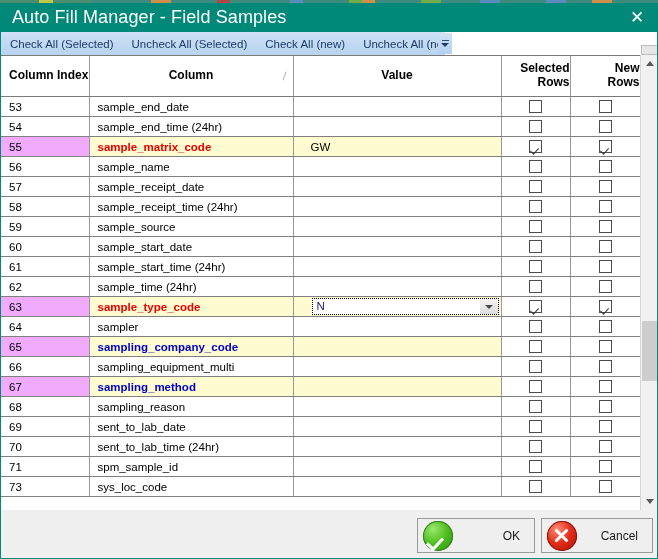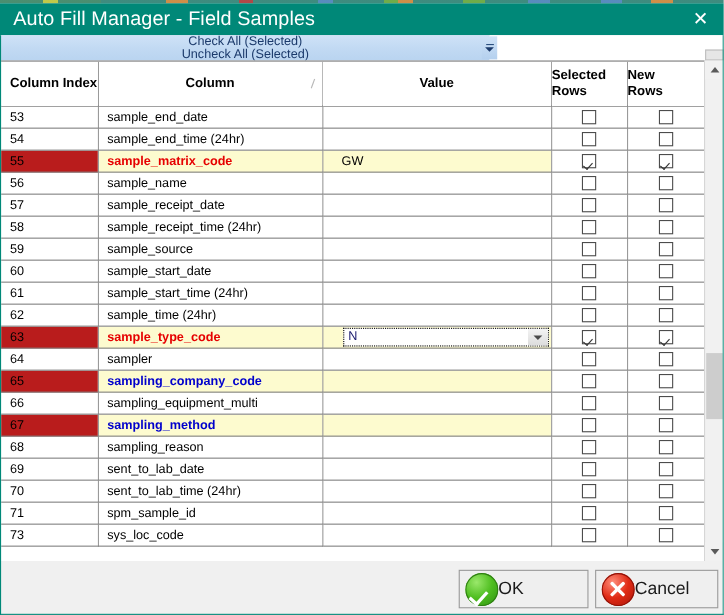--- a/index.html
+++ b/index.html
@@ -28,21 +28,21 @@
     background:#008878;display:flex;align-items:center;}
   .title-text{color:#ffffff;font-size:18px;padding-left:12px;letter-spacing:.1px;
     white-space:nowrap;}
   .title-spacer{flex:1;}
   .close-btn{width:42px;height:29px;display:flex;align-items:center;justify-content:center;
     color:#ffffff;font-size:17px;line-height:1;cursor:pointer;}
 
   
   .toolbar{position:absolute;left:1px;top:32px;width:444px;height:23px;
     background:linear-gradient(180deg,#cfe2f7 0%,#c2daf3 50%,#b9d4f0 100%);
-    display:flex;align-items:center;flex-direction:column;}
+    display:flex;align-items:center;}
   .tb-link{color:#1b3a6b;font-size:11.5px;padding:0 9px;white-space:nowrap;cursor:pointer;}
   .tb-link:first-child{padding-left:9px;}
   .tb-overflow{position:absolute;left:438px;top:33px;width:14px;height:21px;
     background:linear-gradient(180deg,#cfe2f7,#b4d0ee);
     display:flex;flex-direction:column;align-items:center;justify-content:center;cursor:pointer;}
   .tb-overflow .bar{width:7px;height:1px;background:#2b4f7f;margin-bottom:2px;}
   .tb-overflow .car{width:0;height:0;border-left:4px solid transparent;border-right:4px solid transparent;
     border-top:4px solid #1b3a6b;}
   .toolbar-fill{position:absolute;left:445px;top:32px;width:212px;height:23px;background:#ffffff;}
 
@@ -60,35 +60,35 @@
   thead th{
     height:40px;background:#ffffff;border-right:1px solid #9a9a9a;
     border-bottom:1px solid #7a7a7a;
     font-size:12px;font-weight:bold;color:#000000;vertical-align:middle;
     padding:0;position:relative;
   }
   thead th .hlabel{display:block;line-height:1.15;}
   th.h-idx{text-align:left;padding-left:8px;margin-left:25px;}
   th.h-col{text-align:center;}
   th.h-val{text-align:center;}
-  th.h-sel,th.h-new{text-align:left;}
+  th.h-sel,th.h-new{text-align:right;}
   .sort-mark{position:absolute;right:8px;top:50%;transform:translateY(-50%) rotate(20deg);
     width:1px;height:9px;background:#b8b8b8;}
 
   tbody td{
     height:19px;font-size:11.5px;color:#000000;
     border-right:1px solid #9a9a9a;border-bottom:1px solid #808080;
     padding:0;vertical-align:middle;background:#ffffff;
   }
   td.idx{padding-left:8px;color:#000;}
   td.col{padding-left:8px;}
   td.val{padding-left:17px;}
   td.chk{text-align:center;}
 
-  tr.hl td.col,tr.hl td.idx{background:#b91c1c;}
+  tr.hl td.col,tr.hl td.idx{background:#f0abfc;}
   tr.hl td.col{background:#fdfbcf;}
   tr.hl td.val{background:#fdfbcf;}
   tr.hl td.col .cname{font-weight:bold;}
   .cname.red{color:#e60000;}
   .cname.blue{color:#0000cc;}
 
   .cbox{display:inline-block;width:13px;height:13px;border:1px solid #4c4c4c;
     background:#ffffff;box-sizing:border-box;position:relative;vertical-align:middle;cursor:pointer;}
   .cbox.on::after{content:"";position:absolute;left:2px;top:5px;width:4px;height:7px;
     border:solid #333333;border-width:0 1.4px 1.4px 0;transform:rotate(42deg);}
@@ -113,21 +113,21 @@
   .vsb .arr.up i{border-bottom:5px solid #5a5a5a;}
   .vsb .arr.dn i{border-top:5px solid #5a5a5a;}
   .vsb .thumb{position:absolute;left:1px;top:266px;width:15px;height:60px;background:#cdcdcd;cursor:pointer;}
   .vsb .corner{position:absolute;left:0;top:-10px;width:17px;height:10px;background:#e6e6e6;border:1px solid #bdbdbd;box-sizing:border-box;}
 
   
   .footer{position:absolute;left:1px;top:510px;width:656px;height:48px;background:#f0f0f0;}
   .btn{position:absolute;top:8px;height:35px;background:#efefef;border:1px solid #9a9a9a;
     box-sizing:border-box;display:flex;align-items:center;cursor:pointer;}
   .btn .glyph{width:30px;height:30px;border-radius:50%;margin-left:5px;flex:none;position:relative;}
-  .btn .blabel{flex:1;text-align:left;font-size:16px;color:#1a1a1a;padding-right:14px;}
+  .btn .blabel{flex:1;text-align:right;font-size:12px;color:#1a1a1a;padding-right:14px;}
   #ok-btn{left:416px;width:118px;}
   #cancel-btn{left:540px;width:112px;}
   .g-ok{background:radial-gradient(circle at 34% 28%,#9ae86b 0%,#4fbe20 48%,#2d8f10 100%);
     box-shadow:inset 0 0 0 1px #2f7d13;}
   .g-ok::after{content:"";position:absolute;left:7px;top:13px;width:7px;height:13px;
     border:solid #ffffff;border-width:0 3px 3px 0;transform:rotate(42deg);}
   .g-cancel{background:radial-gradient(circle at 34% 28%,#ff8d7a 0%,#e02b16 48%,#a81409 100%);
     box-shadow:inset 0 0 0 1px #8f1208;}
   .g-cancel::before,.g-cancel::after{content:"";position:absolute;left:13px;top:6px;
     width:3px;height:17px;background:#ffffff;border-radius:1px;}

